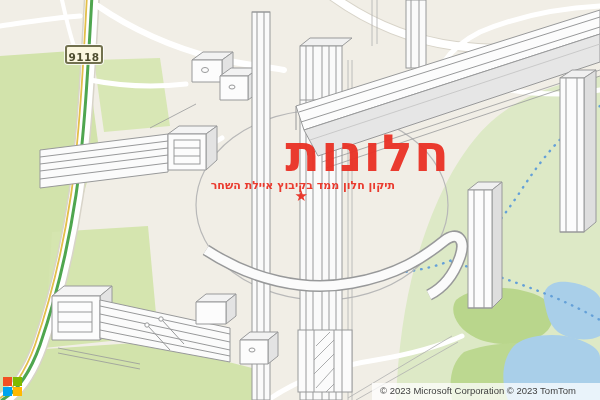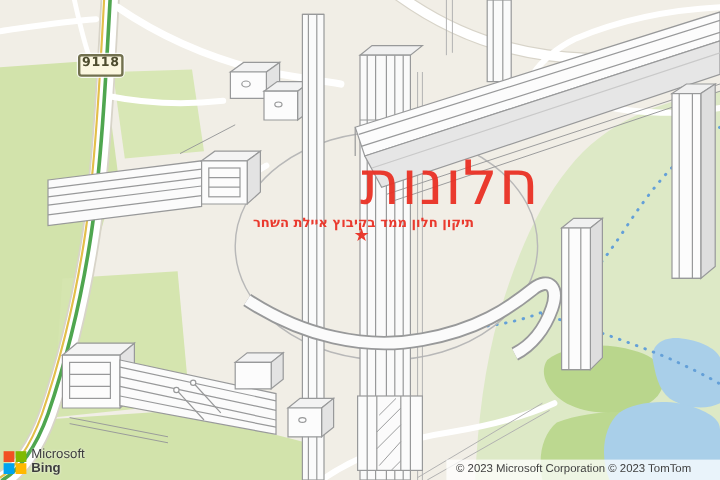--- a/index.html
+++ b/index.html
@@ -5,27 +5,27 @@
   html,body{margin:0;padding:0;}
   body{width:600px;height:400px;overflow:hidden;position:relative;
        font-family:"DejaVu Sans",sans-serif;background:#f1eee6;}
   .stage{position:absolute;inset:0;width:600px;height:400px;overflow:hidden;}
   svg.layer{position:absolute;left:0;top:0;}
 
   
   .shield{position:absolute;left:65px;top:45px;width:34px;height:15px;
           background:#fbf7e0;border:2px solid #72714f;border-radius:3px;
           box-shadow:0 0 0 1px rgba(255,255,255,.8);
-          display:flex;align-items:flex-start;justify-content:center;}
+          display:flex;align-items:flex-end;justify-content:center;}
   .shield span{font:bold 10.5px/1 "DejaVu Sans",sans-serif;color:#4e4d2f;letter-spacing:.5px;}
 
   
   .wm{position:absolute;inset:0;pointer-events:none;}
   .wm-title{position:absolute;right:150px;top:128px;direction:rtl;
-            font-family:"DejaVu Sans",sans-serif;font-weight:normal;font-size:51px;line-height:1;
+            font-family:"DejaVu Sans",sans-serif;font-weight:bold;font-size:51px;line-height:1;
             letter-spacing:1px;color:var(--wm-red);opacity:.95;white-space:nowrap;}
   .wm-sub{position:absolute;right:205px;top:180px;direction:rtl;
           font-family:"DejaVu Sans",sans-serif;font-weight:bold;font-size:11px;line-height:1;
           color:var(--wm-red);opacity:.95;white-space:nowrap;}
   .wm-star{position:absolute;right:292px;top:189px;font-size:15px;line-height:1;
            color:var(--wm-red);opacity:.95;}
   .wm-title2{position:absolute;right:113px;top:172px;direction:rtl;
              font-family:"DejaVu Sans",sans-serif;font-weight:bold;font-size:134px;line-height:1;
              letter-spacing:2px;color:var(--wm-red);opacity:.95;white-space:nowrap;}
 
@@ -208,21 +208,17 @@
     <div class="wm-star">★</div>
   </div>
 
   <div class="logo">
     <div class="ms-grid">
       <i class="r"></i>
         <i class="g"></i>
         <i class="b"></i>
         <i class="y"></i>
     </div>
-    <div class="ms-text">
-      <div class="l1">Microsoft</div>
-      <div class="l2">Bing</div>
-    </div>
   </div>
 
   <div class="attrib">© 2023 Microsoft Corporation © 2023 TomTom</div>
 
 </div>
 
 </body></html>

